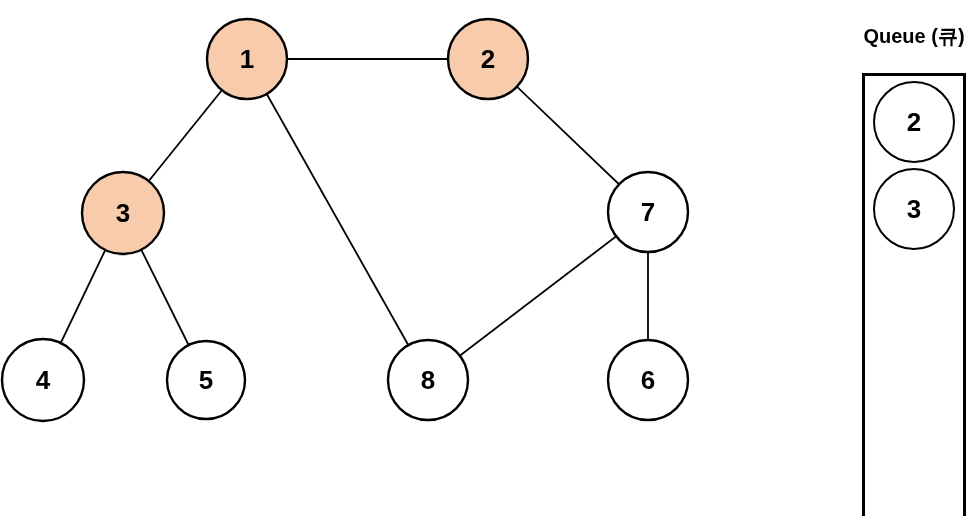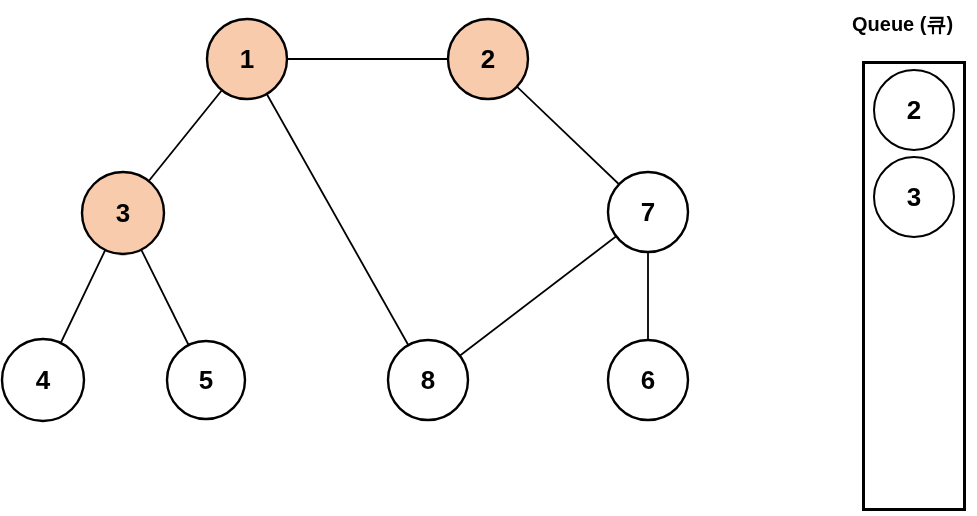--- a/index.html
+++ b/index.html
@@ -27,22 +27,22 @@
     fill: #000000;
   }
   .queue-panel {
     position: absolute;
     left: 852px;
     top: 0;
     width: 124px;
     height: 516px;
   }
   .queue-title {
-    margin-top: 12px;
-    text-align: left;
+    margin-top: 24px;
+    text-align: center;
     font-weight: bold;
     font-size: 20px;
     line-height: 24px;
     color: #000000;
     white-space: nowrap;
   }
   .queue-box {
     box-sizing: border-box;
     width: 104px;
     height: 450px;

